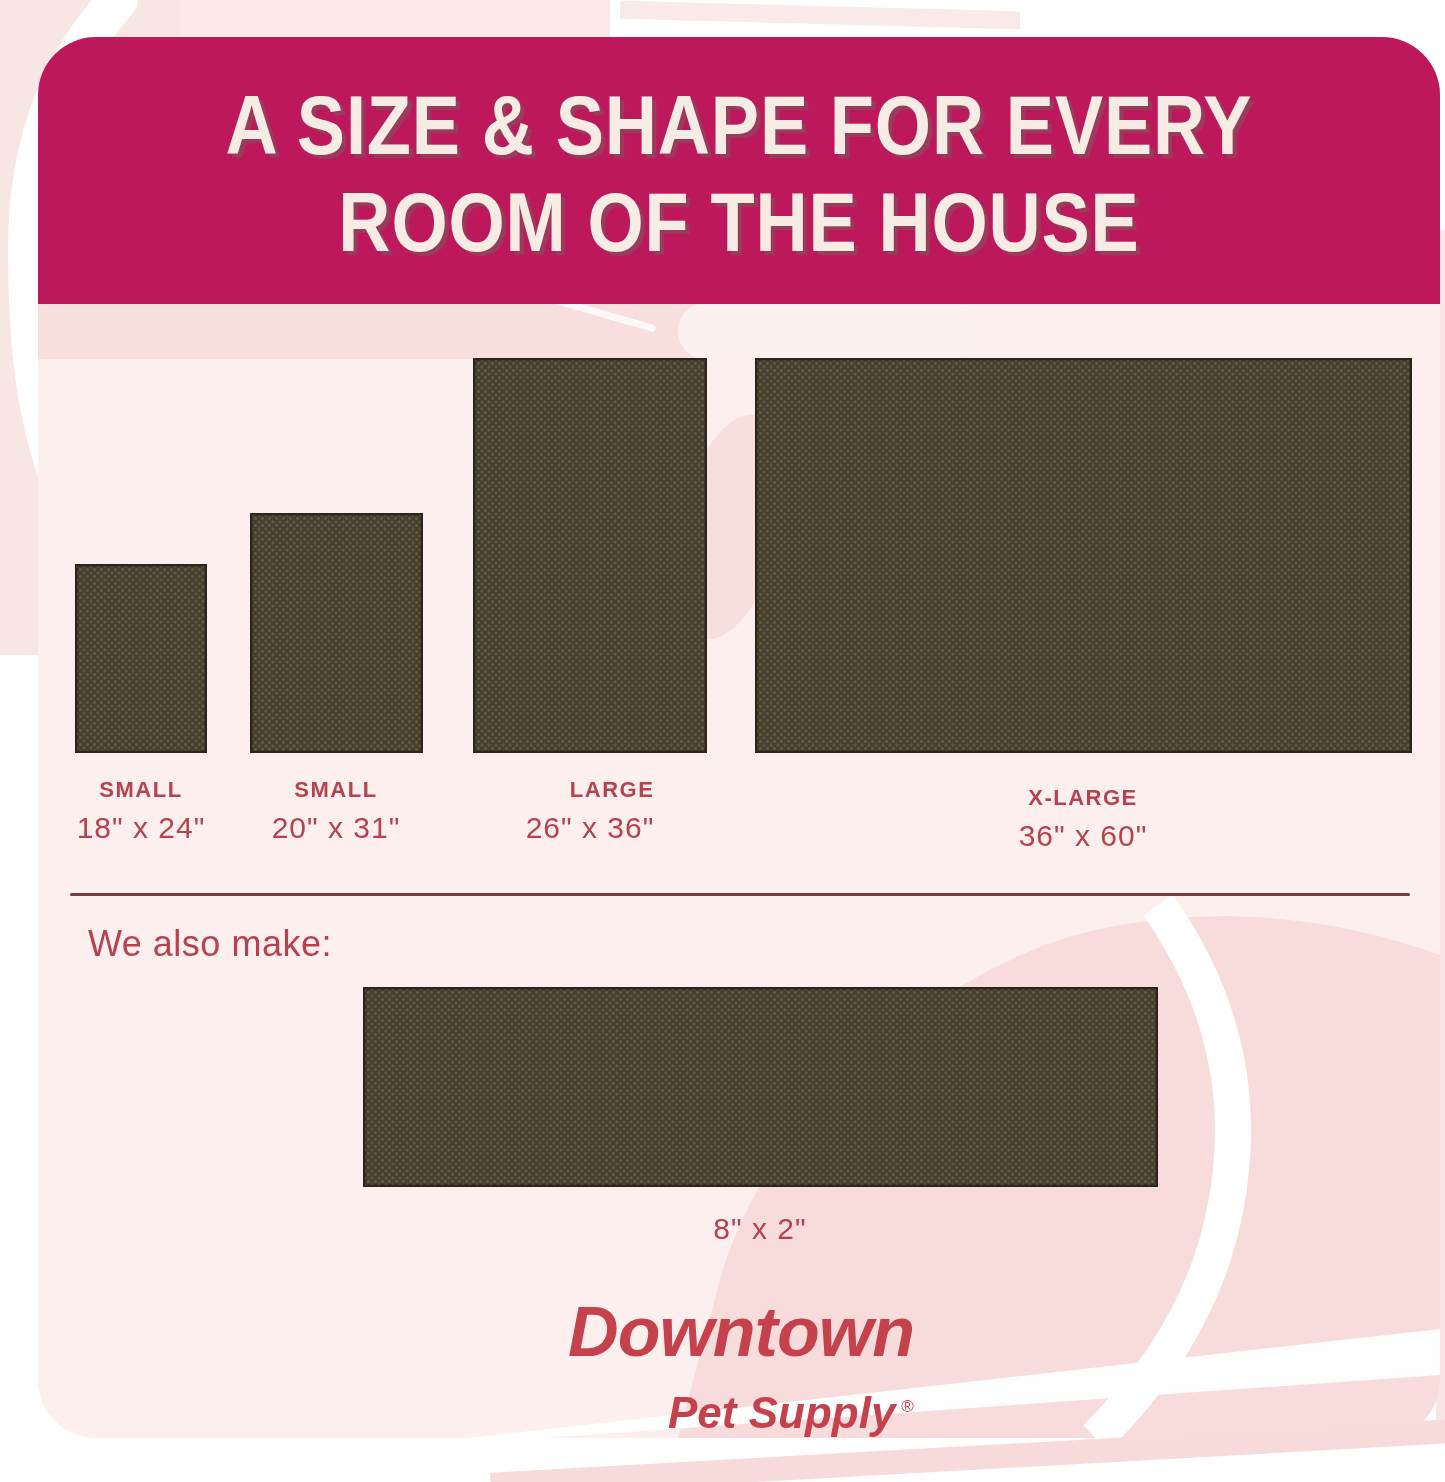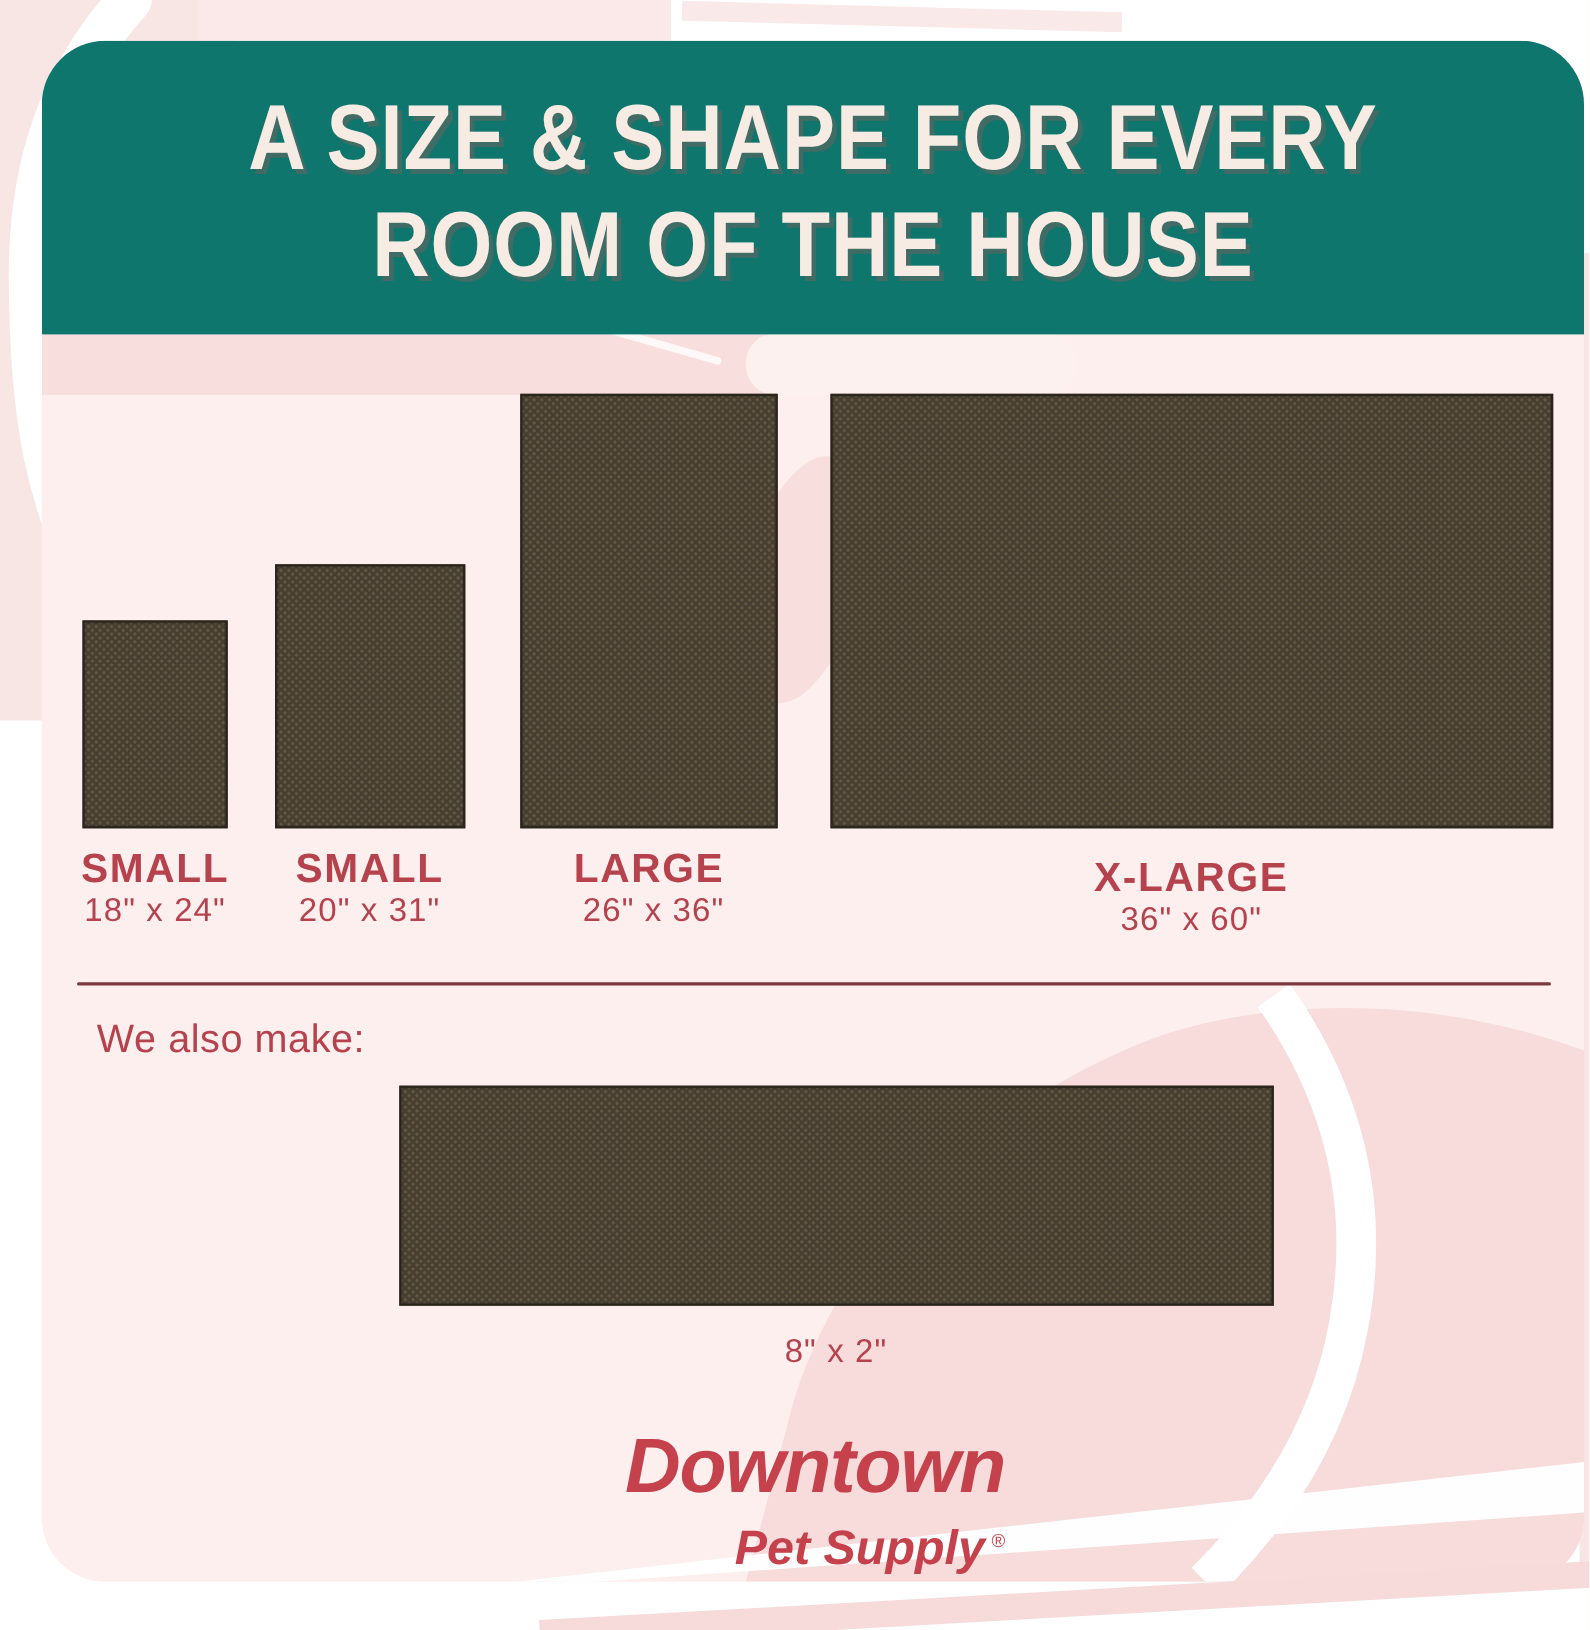--- a/index.html
+++ b/index.html
@@ -12,21 +12,21 @@
   .deco-top-strip{position:absolute;left:180px;top:0;width:430px;height:37px;background:#fae9e8;z-index:0;}
   .deco-top-streak{position:absolute;left:620px;top:6px;width:400px;height:18px;background:#f9e9e8;transform:rotate(1.5deg);z-index:0;}
   .deco-right-sliver{position:absolute;right:0;top:230px;width:9px;height:1210px;background:#f8e6e5;z-index:0;}
   .deco-arc-svg{position:absolute;left:0;top:0;z-index:1;}
   .deco-bottom-band{position:absolute;left:490px;top:1446px;width:960px;height:24px;background:#f6dbda;transform:rotate(-3.2deg);z-index:3;}
   
   .card{
     position:absolute;left:38px;top:37px;width:1402px;height:1401px;
     background:#fcefee;border-radius:58px;overflow:hidden;z-index:2;
   }
-  .banner{position:absolute;left:0;top:0;width:100%;height:267px;background:#0f766e;z-index:2;}
+  .banner{position:absolute;left:0;top:0;width:100%;height:267px;background:#be185d;z-index:2;}
   .heading{
     position:absolute;top:40px;width:100%;text-align:center;
     transform:scaleX(.86);
     font-weight:800;font-size:84px;line-height:1.16;letter-spacing:1px;
     color:#f7ece4;text-shadow:5px 4px 0 rgba(115,95,92,.5);
   }
   .deco-card-svg{position:absolute;left:0;top:0;z-index:1;}
   
   .rug{
     position:absolute;box-sizing:border-box;z-index:2;
@@ -37,33 +37,33 @@
     background-size:7px 7px;background-position:0 0,3.5px 3.5px;
     box-shadow:inset 0 0 0 1px rgba(0,0,0,.15);
   }
   .rug-small  {left:37px; top:527px;width:132px;height:189px;}
   .rug-medium {left:212px;top:476px;width:173px;height:240px;}
   .rug-large  {left:435px;top:321px;width:234px;height:395px;}
   .rug-xlarge {left:717px;top:321px;width:657px;height:395px;}
   .rug-runner {left:325px;top:950px;width:795px;height:200px;}
   
   .size-label{position:absolute;transform:translateX(-50%);text-align:center;color:#b6424e;z-index:2;white-space:nowrap;}
-  .size-name{font-size:37px;font-weight:700;letter-spacing:1.5px;line-height:34px;}
+  .size-name{font-size:22px;font-weight:700;letter-spacing:1.5px;line-height:34px;}
   .size-dims{font-size:30px;font-weight:400;letter-spacing:1px;line-height:34px;margin-top:4px;}
   .lbl-small  {left:103px; top:736px;}
   .lbl-medium {left:298px; top:736px;}
   .lbl-large  {left:552px; top:736px;text-align:right;}
   .lbl-xlarge {left:1045px;top:744px;}
   .lbl-runner {left:722px; top:1171px;}
   .divider{position:absolute;left:32px;top:856px;width:1340px;height:3px;background:#7c393e;border-radius:2px;z-index:2;}
   .also-make{position:absolute;left:50px;top:886px;font-size:36px;color:#b6424e;letter-spacing:.5px;z-index:2;}
   
   .logo{position:absolute;left:703px;top:1260px;transform:translateX(-50%);text-align:right;color:#c5424d;z-index:2;white-space:nowrap;}
   .logo-name{font-size:70px;font-weight:800;font-style:italic;letter-spacing:-1px;line-height:70px;}
-  .logo-sub{font-size:44px;font-weight:600;font-style:italic;line-height:68px;margin-top:0px;}
+  .logo-sub{font-size:44px;font-weight:600;font-style:italic;line-height:56px;margin-top:12px;}
   .logo-reg{font-size:17px;font-weight:400;font-style:normal;vertical-align:super;margin-left:6px;}
 </style>
 </head>
 <body>
 
 <div class="page">
 
   <div class="deco-left-pink"></div>
   <div class="deco-top-strip"></div>
   <div class="deco-top-streak"></div>

